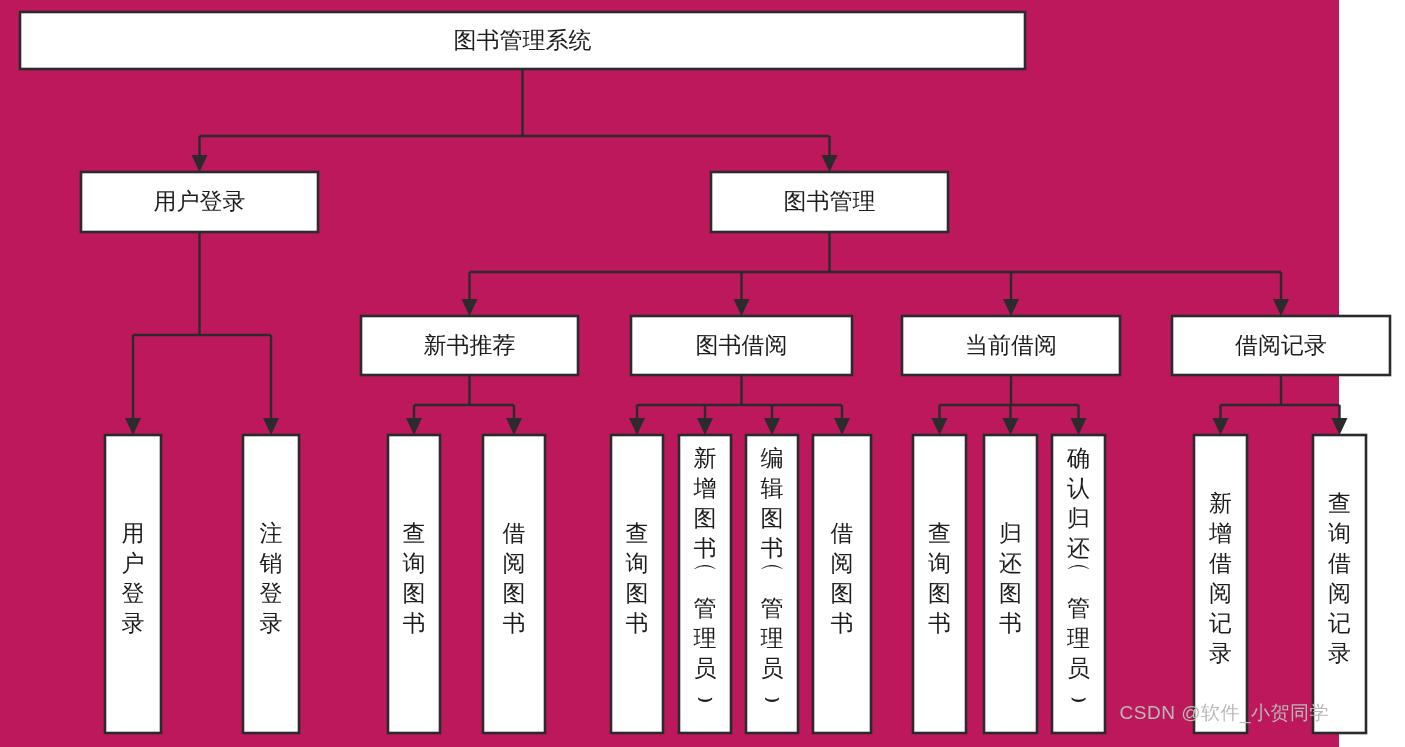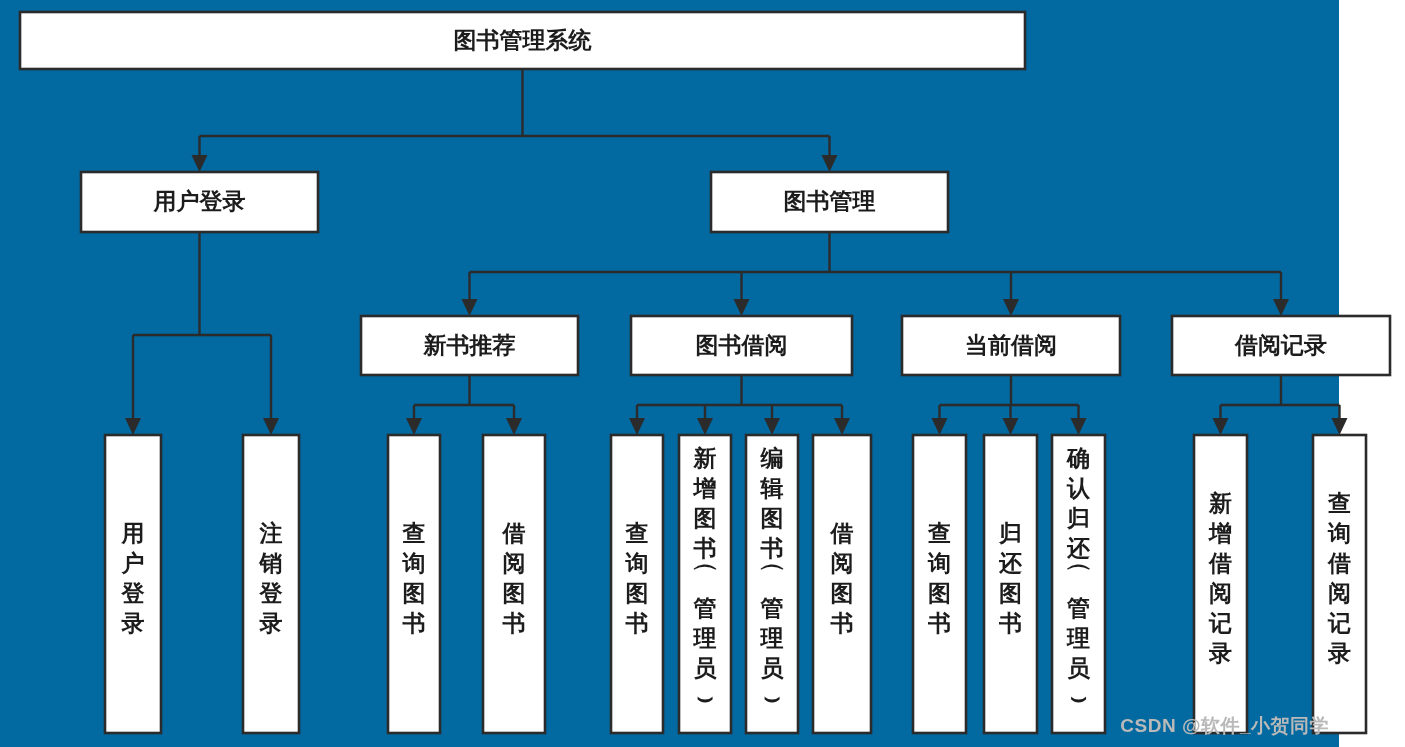--- a/index.html
+++ b/index.html
@@ -10,22 +10,21 @@
   body {
     width: 1405px;
     height: 747px;
     font-family: "Liberation Sans", "DejaVu Sans", sans-serif;
     overflow: hidden;
   }
   #diagram-root {
     position: relative;
     width: 1339px;
     height: 747px;
-    background: #0369a1;
-    font-weight: bold;
+    background: #be185d;
   }
   svg#diagram-svg {
     position: absolute;
     left: 0;
     top: 0;
     width: 1405px;
     height: 747px;
   }
   .node-box {
     fill: #ffffff;
@@ -51,21 +50,21 @@
   }
   .node-label-vertical {
     font-family: "Liberation Sans", "DejaVu Sans", sans-serif;
     font-size: 23px;
     fill: #1c1c1c;
     text-anchor: middle;
   }
   .watermark {
     position: absolute;
     right: 10px;
-    bottom: 8px;
+    bottom: 21px;
     font-family: "Liberation Sans", "DejaVu Sans", sans-serif;
     font-size: 19px;
     color: #b9b9b9;
     letter-spacing: 0.5px;
     white-space: nowrap;
     user-select: none;
     margin-top: 12px;
   }
 </style>
 </head>

